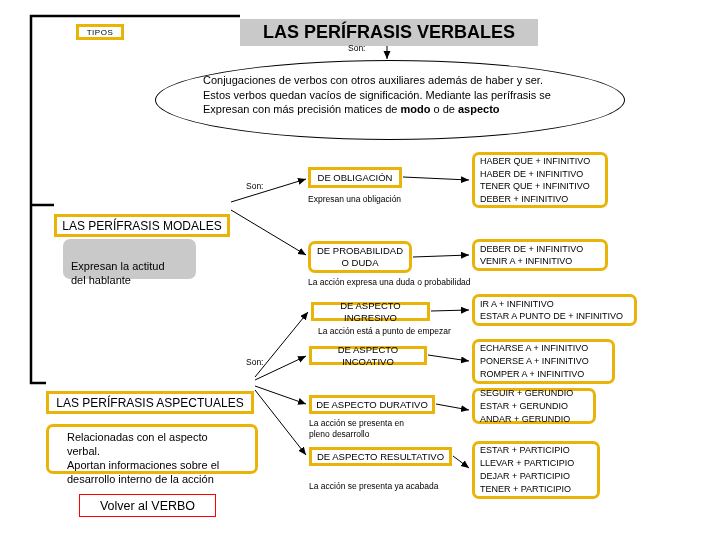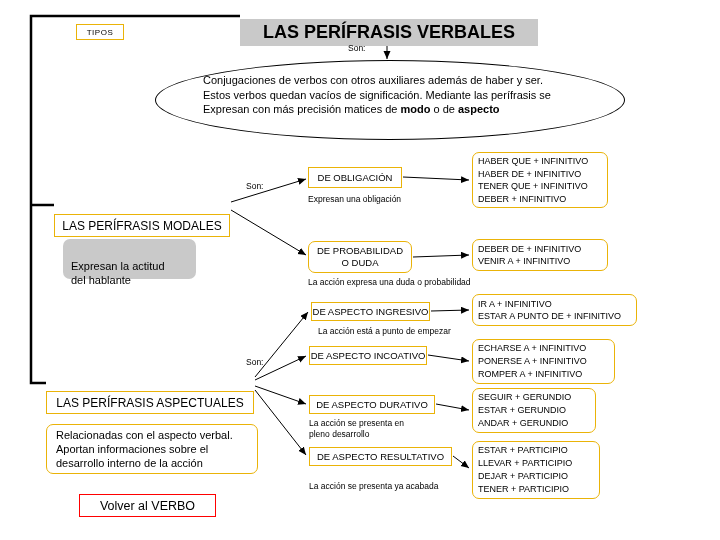--- a/index.html
+++ b/index.html
@@ -1,40 +1,40 @@
 <!DOCTYPE html>
 <html><head>
 <meta charset="utf-8">
 <style>
   * { margin:0; padding:0; box-sizing:border-box; }
   html,body { background:#ffffff; }
   body { font-family:"Liberation Sans", sans-serif; color:#000; }
   .stage { position:relative; width:720px; height:540px; background:#fff; overflow:hidden; }
   .connectors { position:absolute; left:0; top:0; width:720px; height:540px; pointer-events:none; }
   .abs { position:absolute; }
-  .bordered { border:1px solid #eab308; background:#fff; }
+  .bordered { border:3px solid #eab308; background:#fff; }
   .center-box { display:flex; align-items:center; justify-content:center; text-align:center; }
   .pre { white-space:pre-line;border-radius:7px; }
 
   .tipos-box { left:76px; top:24px; width:48px; height:16px; font-size:8px; letter-spacing:.5px; }
   .title-box { left:240px; top:19px; width:298px; height:27px; background:#c9c9c9; font-size:18px; font-weight:bold; }
   .son { font-size:8.5px; }
   .son-title { left:348px; top:43px; }
   .son-modales { left:246px; top:181px; }
   .son-aspectuales { left:246px; top:357px; }
 
   .ellipse { left:155px; top:60px; width:470px; height:80px; border:1px solid #000; border-radius:50%; background:#fff; }
   .ellipse-text { left:203px; top:73px; width:402px; font-size:11px; line-height:14.5px; text-align:left; }
 
   .group-box { font-size:12px;margin-top:20px; }
   .modales-box { left:54px; top:194px; width:176px; height:23px; }
   .aspectuales-box { left:46px; top:371px; width:208px; height:23px; }
 
   .desc-gray { left:63px; top:239px; width:133px; height:37px; background:#c9c9c9; font-size:11px; line-height:14px; padding:20px 8px; text-align:left; }
-  .desc-white { left:46px; top:424px; width:212px; height:50px; font-size:11px; line-height:14px; padding:3px 9px; text-align:left; }
+  .desc-white { left:46px; top:424px; width:212px; height:50px; font-size:11px; line-height:14px; padding:3px 18px; text-align:left; }
 
   .mid-box { font-size:9.5px; line-height:12px; }
   .obligacion-box   { left:308px; top:167px; width:94px;  height:21px; }
   .probabilidad-box { left:308px; top:241px; width:104px; height:32px; }
   .ingresivo-box    { left:311px; top:302px; width:119px; height:19px; }
   .incoativo-box    { left:309px; top:346px; width:118px; height:19px; }
   .durativo-box     { left:309px; top:395px; width:126px; height:19px; }
   .resultativo-box  { left:309px; top:447px; width:143px; height:19px; }
 
   .note { font-size:8.5px; line-height:10.5px; text-align:left; }
@@ -43,21 +43,21 @@
   .ingresivo-note    { left:318px; top:326px; }
   .incoativo-note    { left:309px; top:369px; }
   .durativo-note     { left:309px; top:418px; }
   .resultativo-note  { left:309px; top:481px; }
 
   .forms { font-size:9px; line-height:12.5px; padding:3px 5px; text-align:left; display:flex; flex-direction:column; justify-content:center; }
   .haber-forms   { left:472px; top:152px; width:136px; height:56px; }
   .deber-forms   { left:472px; top:239px; width:136px; height:32px; }
   .ir-forms      { left:472px; top:294px; width:165px; height:32px; }
   .echarse-forms { left:472px; top:339px; width:143px; height:45px; line-height:13px; }
-  .seguir-forms  { left:472px; top:388px; width:124px; height:45px; line-height:13px; }
+  .seguir-forms  { left:472px; top:388px; width:124px; height:36px; line-height:13px; }
   .estar-forms   { left:472px; top:441px; width:128px; height:58px; line-height:13px; }
 
   .volver { left:79px; top:494px; width:137px; height:23px; border:1px solid #ff0000; background:#fff; font-size:12.5px; cursor:pointer; }
 </style>
 </head>
 <body>
 
 <div class="stage">
 
   <svg class="connectors" viewBox="0 0 720 540">

